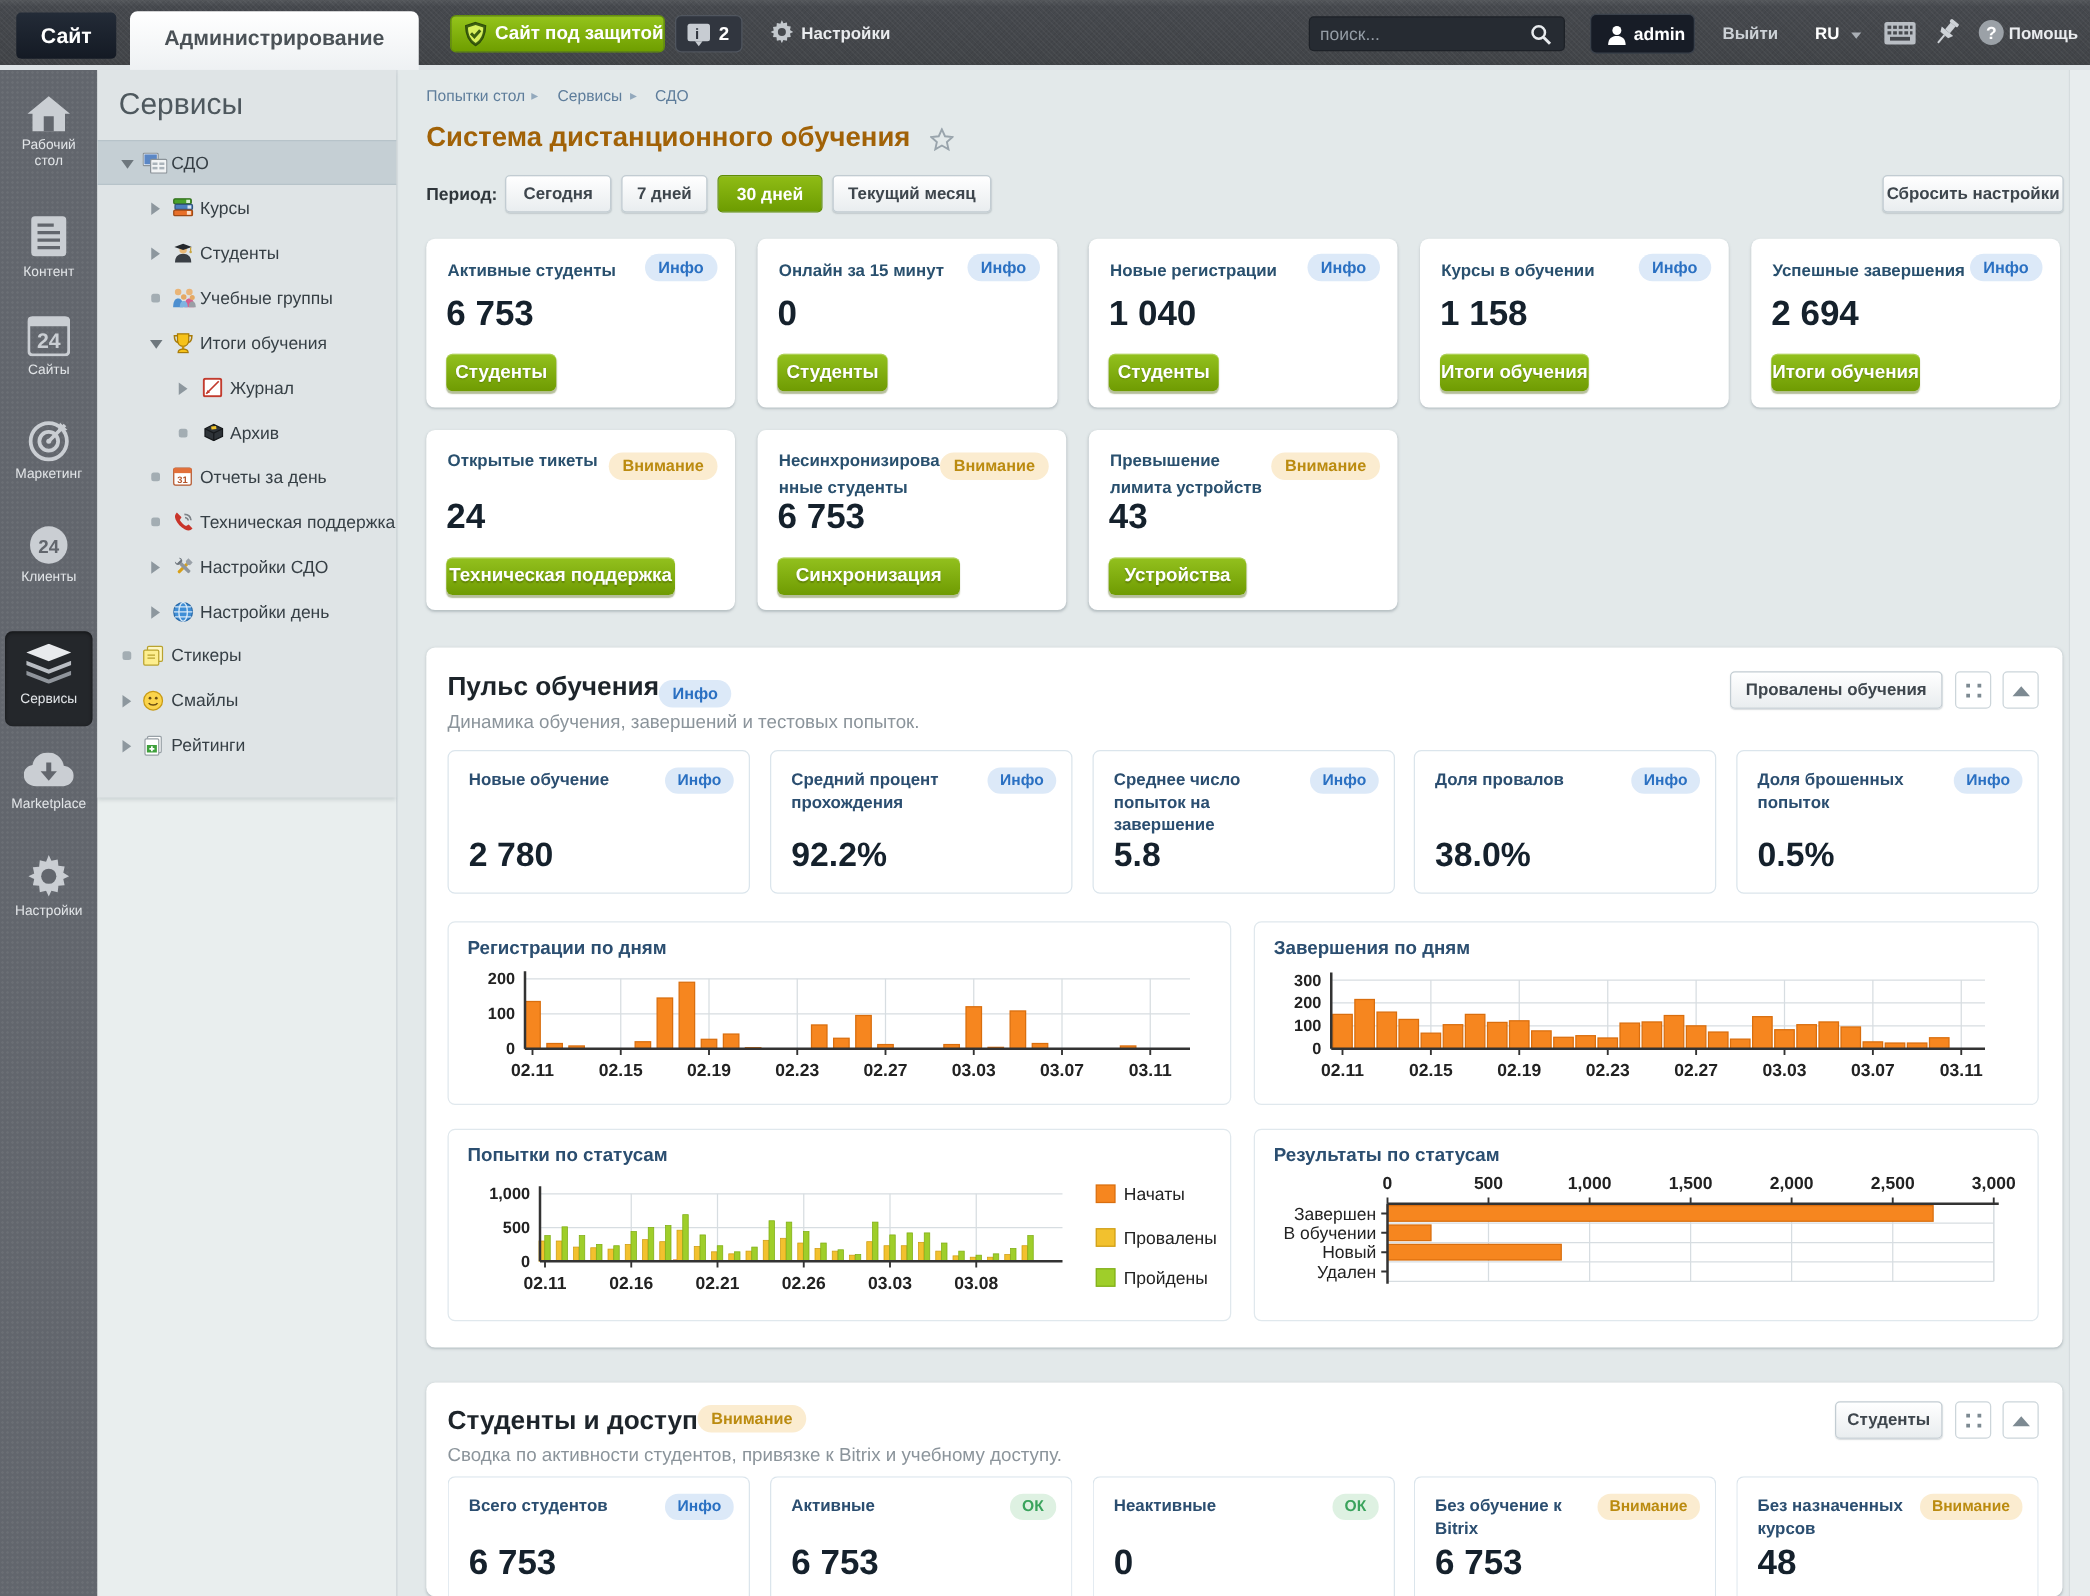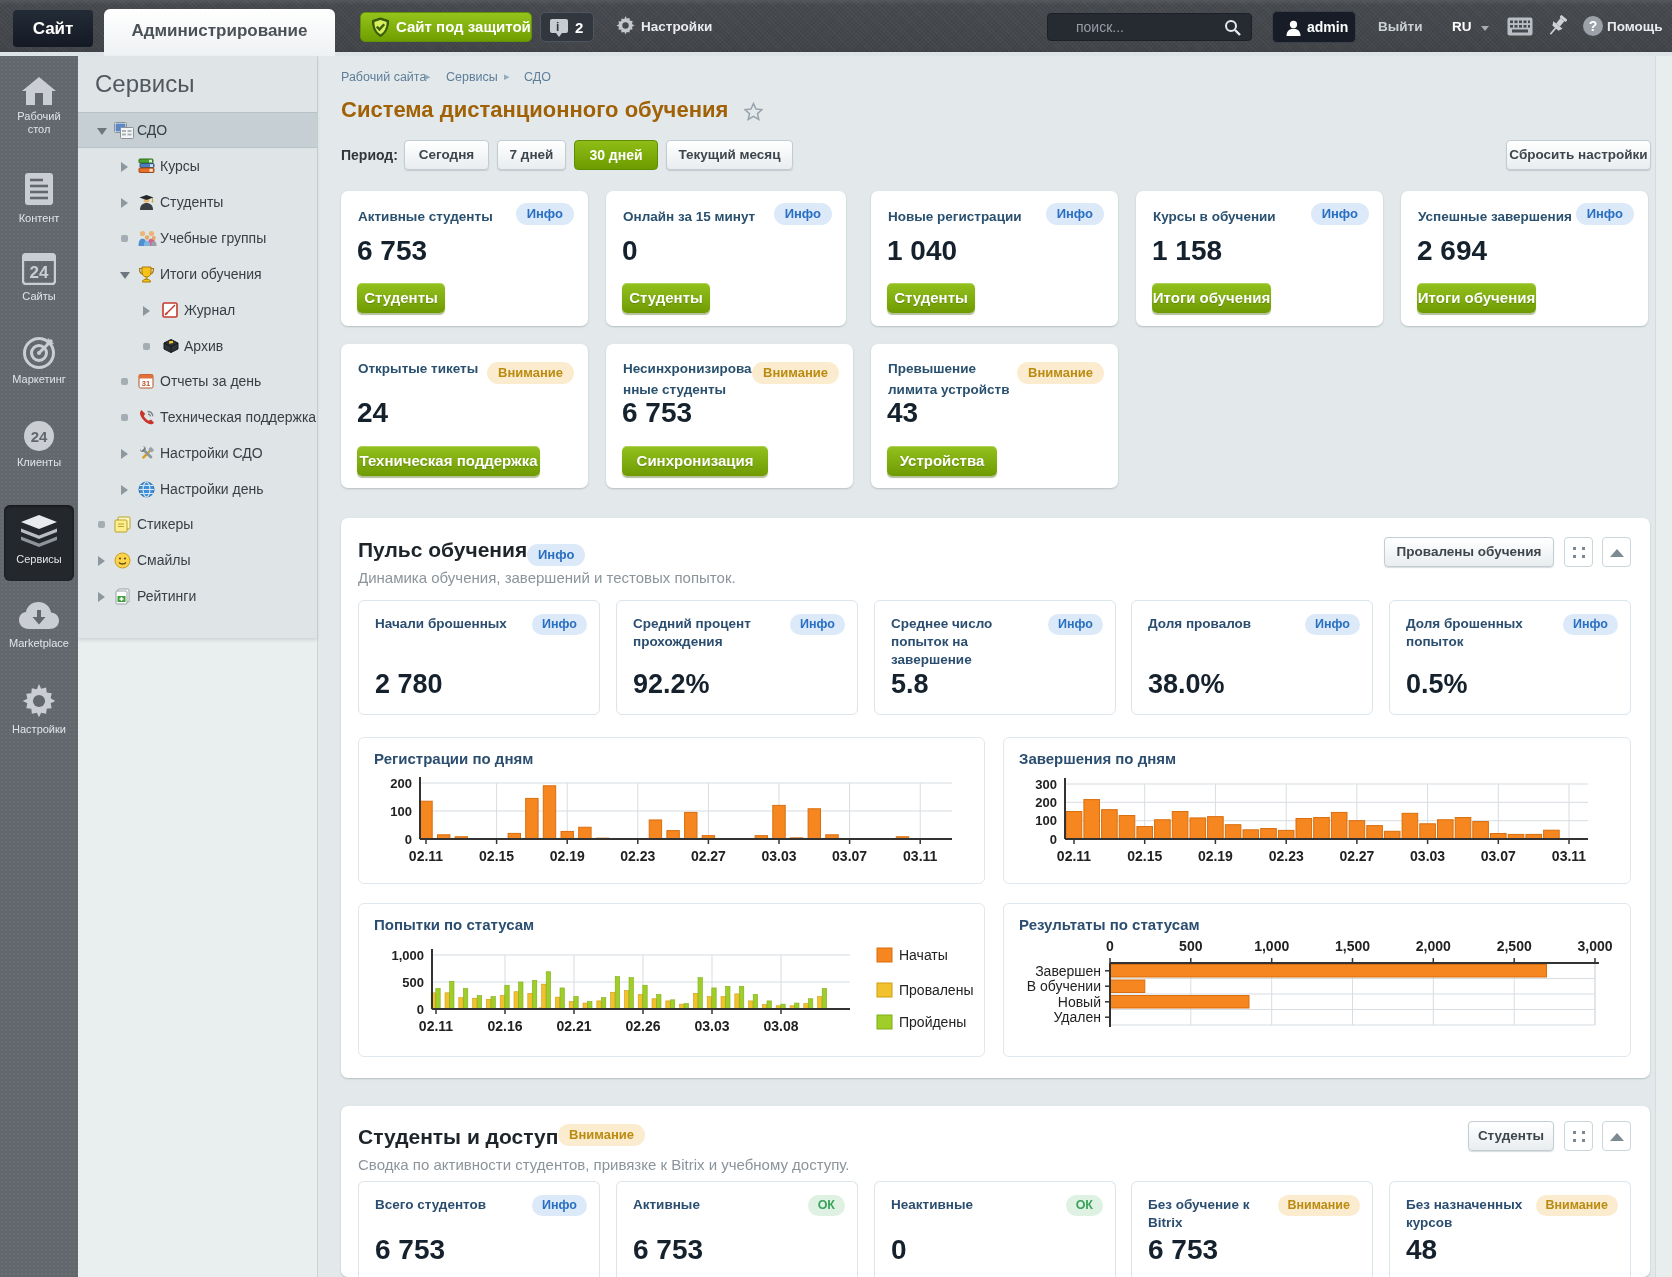--- a/index.html
+++ b/index.html
@@ -17,21 +17,21 @@
  background:linear-gradient(#ffffff,#eef1f3);color:#4b5257;font-size:17px;font-weight:bold;
  text-align:center;line-height:43px;}
 .btn-protect{position:absolute;left:360px;top:12px;width:172px;height:30px;border-radius:5px;
  background:linear-gradient(#94c41b,#6f9e00);border:1px solid #64910a;color:#fff;font-size:15px;
  font-weight:bold;line-height:28px;text-align:left;padding-left:35px;white-space:nowrap;}
 .badge2{position:absolute;left:540px;top:12px;width:54px;height:30px;border-radius:5px;
  background:#31363f;border:1px solid #50565f;color:#fff;font-size:15px;font-weight:bold;}
 .top-set{position:absolute;left:641px;top:19px;color:#e9ebee;font-size:13.5px;font-weight:bold;}
 .search{position:absolute;left:1047px;top:13px;width:205px;height:28px;border-radius:4px;
  background:#262b32;border:1px solid #1d2127;color:#959da6;font-size:14px;line-height:26px;
- padding-left:28px;}
+ padding-left:8px;}
 .adminbtn{position:absolute;left:1272px;top:11px;width:84px;height:32px;border-radius:5px;
  background:#171c26;border:1px solid #3a414b;color:#fff;font-size:14px;font-weight:bold;
  line-height:30px;text-align:left;padding-left:34px;}
 .top-txt{position:absolute;color:#ccd1d6;font-size:13.5px;font-weight:bold;top:19px;}
 
 .rail{position:absolute;left:0;top:56px;width:78px;height:1221px;background:#62666d;
  background-image:radial-gradient(rgba(255,255,255,.05) 1px,transparent 1.2px);background-size:4px 4px;}
 .rail-item{position:absolute;width:78px;text-align:center;color:#e2e5e8;font-size:11px;line-height:13px;}
 .rail-active{position:absolute;left:4px;top:505px;width:70px;height:76px;border-radius:6px;
  background:#24272b;box-shadow:inset 0 1px 3px rgba(0,0,0,.5);}
@@ -344,21 +344,21 @@
     <div class="arrow-r" style="left:20px"></div>
     <div class="micon" style="left:36px"><svg width="17" height="17" viewBox="0 0 17 17">
 <rect x="4" y="1" width="11" height="13" rx="1" fill="#fff" stroke="#98a0a6"></rect>
 <rect x="2" y="3" width="11" height="13" rx="1" fill="#fff" stroke="#98a0a6"></rect>
 <rect x="3.5" y="8" width="8" height="6" fill="#3fa03c"></rect>
 <path d="M7.5 9 v4 M5.5 11 h4" stroke="#fff" stroke-width="1.4"></path>
       </svg></div>
     <div class="t" style="left:59px">Рейтинги</div>
   </div>
 <div class="rightline"></div>
-<div class="crumb" style="left:341px">Рабочий сайта</div>
+<div class="crumb" style="left:341px">Попытки стол</div>
 <div class="crumb crumb-sep" style="left:425px">▸</div>
 <div class="crumb" style="left:446px">Сервисы</div>
 <div class="crumb crumb-sep" style="left:504px">▸</div>
 <div class="crumb" style="left:524px">СДО</div>
 <h1>Система дистанционного обучения</h1>
 <svg class="star" width="19" height="19" viewBox="0 0 19 19">
 <path d="M9.5 1.5 L12 7 L18 7.6 L13.5 11.6 L14.8 17.5 L9.5 14.4 L4.2 17.5 L5.5 11.6 L1 7.6 L7 7 Z" fill="none" stroke="#99a4ac" stroke-width="1.5"></path>
   </svg>
 <div class="plabel">Период:</div>
 <div class="wbtn" style="left:404px;top:140px;width:85px;line-height:28px">Сегодня</div>
@@ -422,21 +422,21 @@
 <div class="sq-btn" style="left:1564px;top:537px">
 <div class="abs" style="left:8px;top:9px;width:3px;height:3px;background:#7d8a92"></div>
 <div class="abs" style="left:17px;top:9px;width:3px;height:3px;background:#7d8a92"></div>
 <div class="abs" style="left:8px;top:17px;width:3px;height:3px;background:#7d8a92"></div>
 <div class="abs" style="left:17px;top:17px;width:3px;height:3px;background:#7d8a92"></div>
   </div>
 <div class="sq-btn" style="left:1602px;top:537px">
 <div class="abs" style="left:7px;top:11px;width:0;height:0;border-left:7px solid transparent;border-right:7px solid transparent;border-bottom:8px solid #7d8a92"></div>
   </div>
 <div class="mini" style="left:358px;top:600px;width:242px;height:115px">
-<div class="mtitle">Начали брошенных</div>
+<div class="mtitle">Новые обучение</div>
 <div class="mpill pill-info" style="right:12px;top:13px">Инфо</div>
 <div class="mval" style="top:68px">2 780</div>
 </div>
 <div class="mini" style="left:616px;top:600px;width:242px;height:115px">
 <div class="mtitle">Средний процент прохождения</div>
 <div class="mpill pill-info" style="right:12px;top:13px">Инфо</div>
 <div class="mval" style="top:68px">92.2%</div>
 </div>
 <div class="mini" style="left:874px;top:600px;width:242px;height:115px">
 <div class="mtitle">Среднее число попыток на завершение</div>

